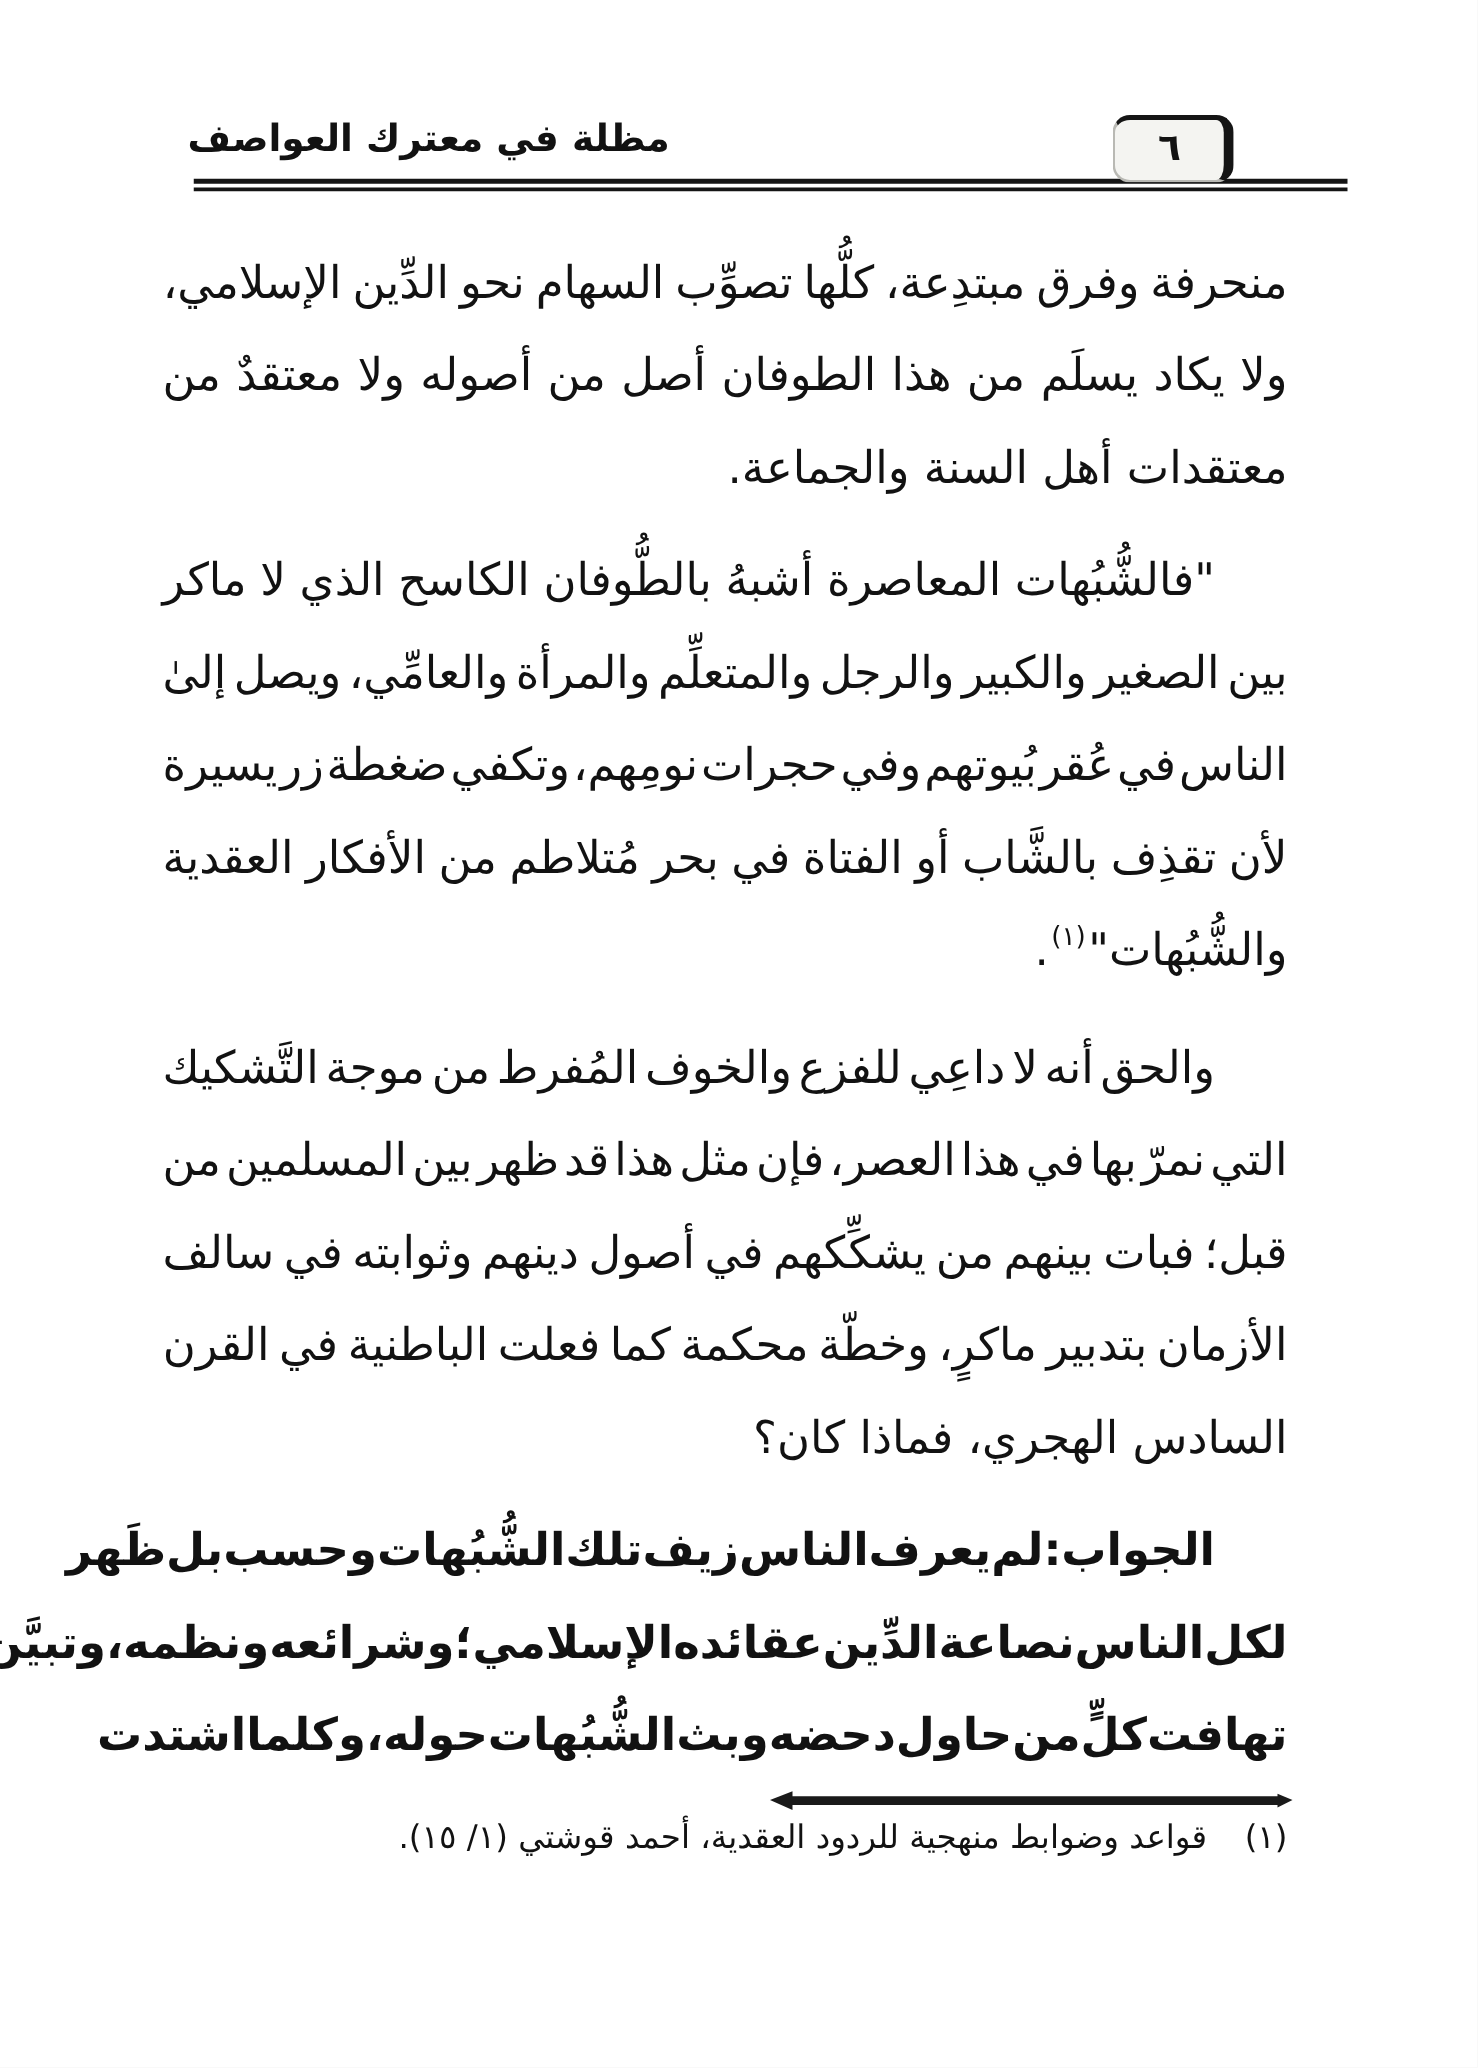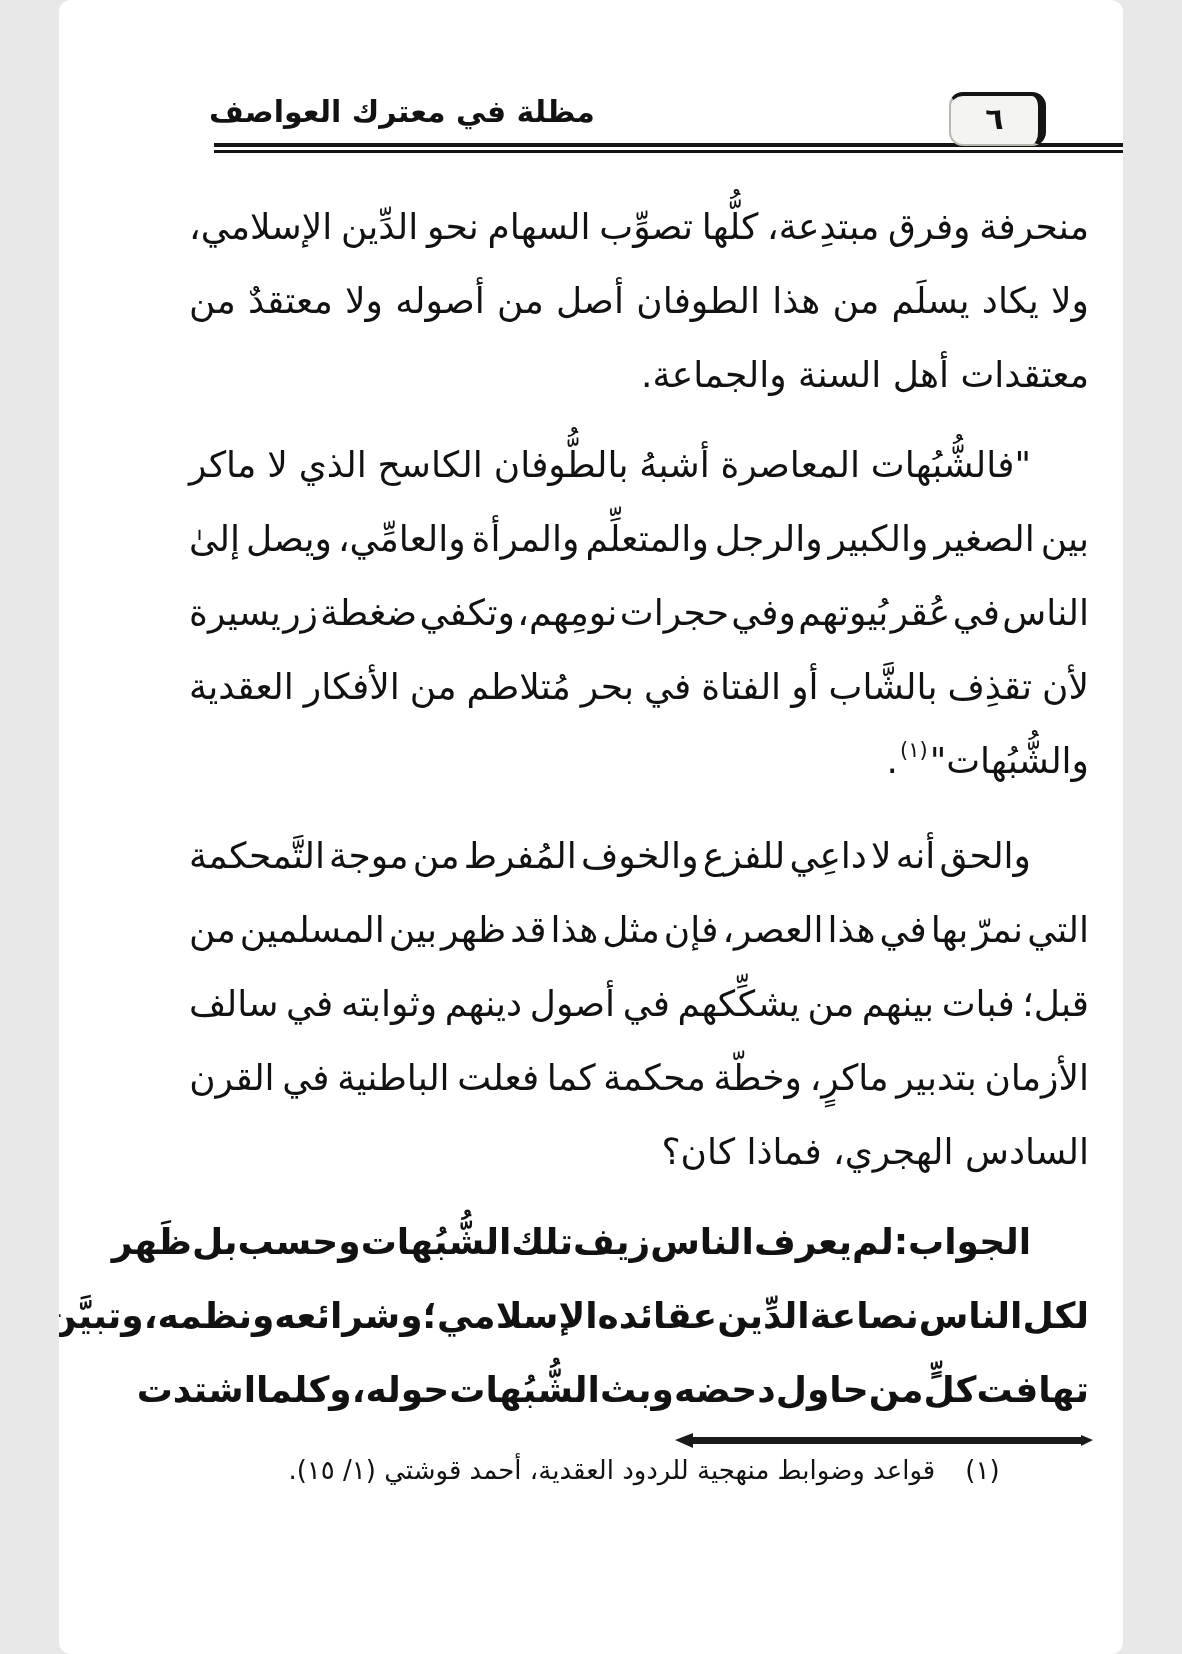--- a/index.html
+++ b/index.html
@@ -1,27 +1,26 @@
 <!DOCTYPE html>
 <html lang="ar"><head>
 <meta charset="utf-8">
 <style>
   html, body { margin: 0; padding: 0; }
   body { background: #e8e8e8; }
   .page {
     position: relative;
-    width: 1064px;
+    width: 1182px;
     height: 1654px;
     margin: 0 auto;
     background: #ffffff;
     color: #121212;
     font-family: "DejaVu Sans", sans-serif;
     direction: rtl;
     overflow: hidden;
-    border-radius: 12px;
   }
 
   
   .header-title {
     position: absolute;
     left: 150px;
     top: 94px;
     font-size: 30px;
     font-weight: bold;
     white-space: nowrap;
@@ -120,21 +119,21 @@
     border-bottom: 6px solid transparent;
     border-left: 12px solid #1a1a1a;
   }
   .footnote {
     position: absolute;
     left: 140px;
     top: 1446px;
     width: 890px;
     font-size: 26px;
     line-height: 48px;
-    text-align: center;
+    text-align: right;
     direction: rtl;
   }
   .fn-marker { margin-left: 30px; }
 </style>
 </head>
 <body>
 
 <div class="page">
 
   <div class="header-title">مظلة في معترك العواصف</div>
@@ -231,21 +230,21 @@
       <span class="line jline indent">
           <span>والحق</span>
           <span>أنه</span>
           <span>لا</span>
           <span>داعِي</span>
           <span>للفزع</span>
           <span>والخوف</span>
           <span>المُفرط</span>
           <span>من</span>
           <span>موجة</span>
-          <span>التَّمحكمة</span>
+          <span>التَّشكيك</span>
         </span>
       <span class="line jline">
           <span>التي</span>
           <span>نمرّ</span>
           <span>بها</span>
           <span>في</span>
           <span>هذا</span>
           <span>العصر،</span>
           <span>فإن</span>
           <span>مثل</span>

